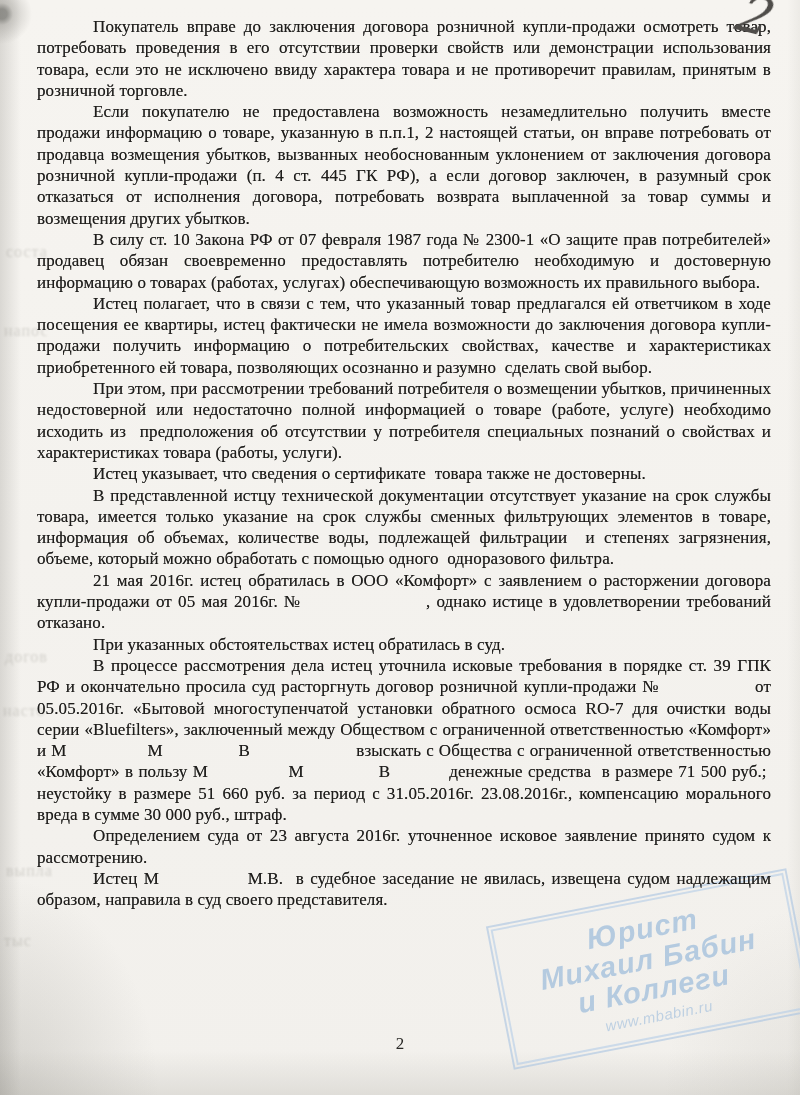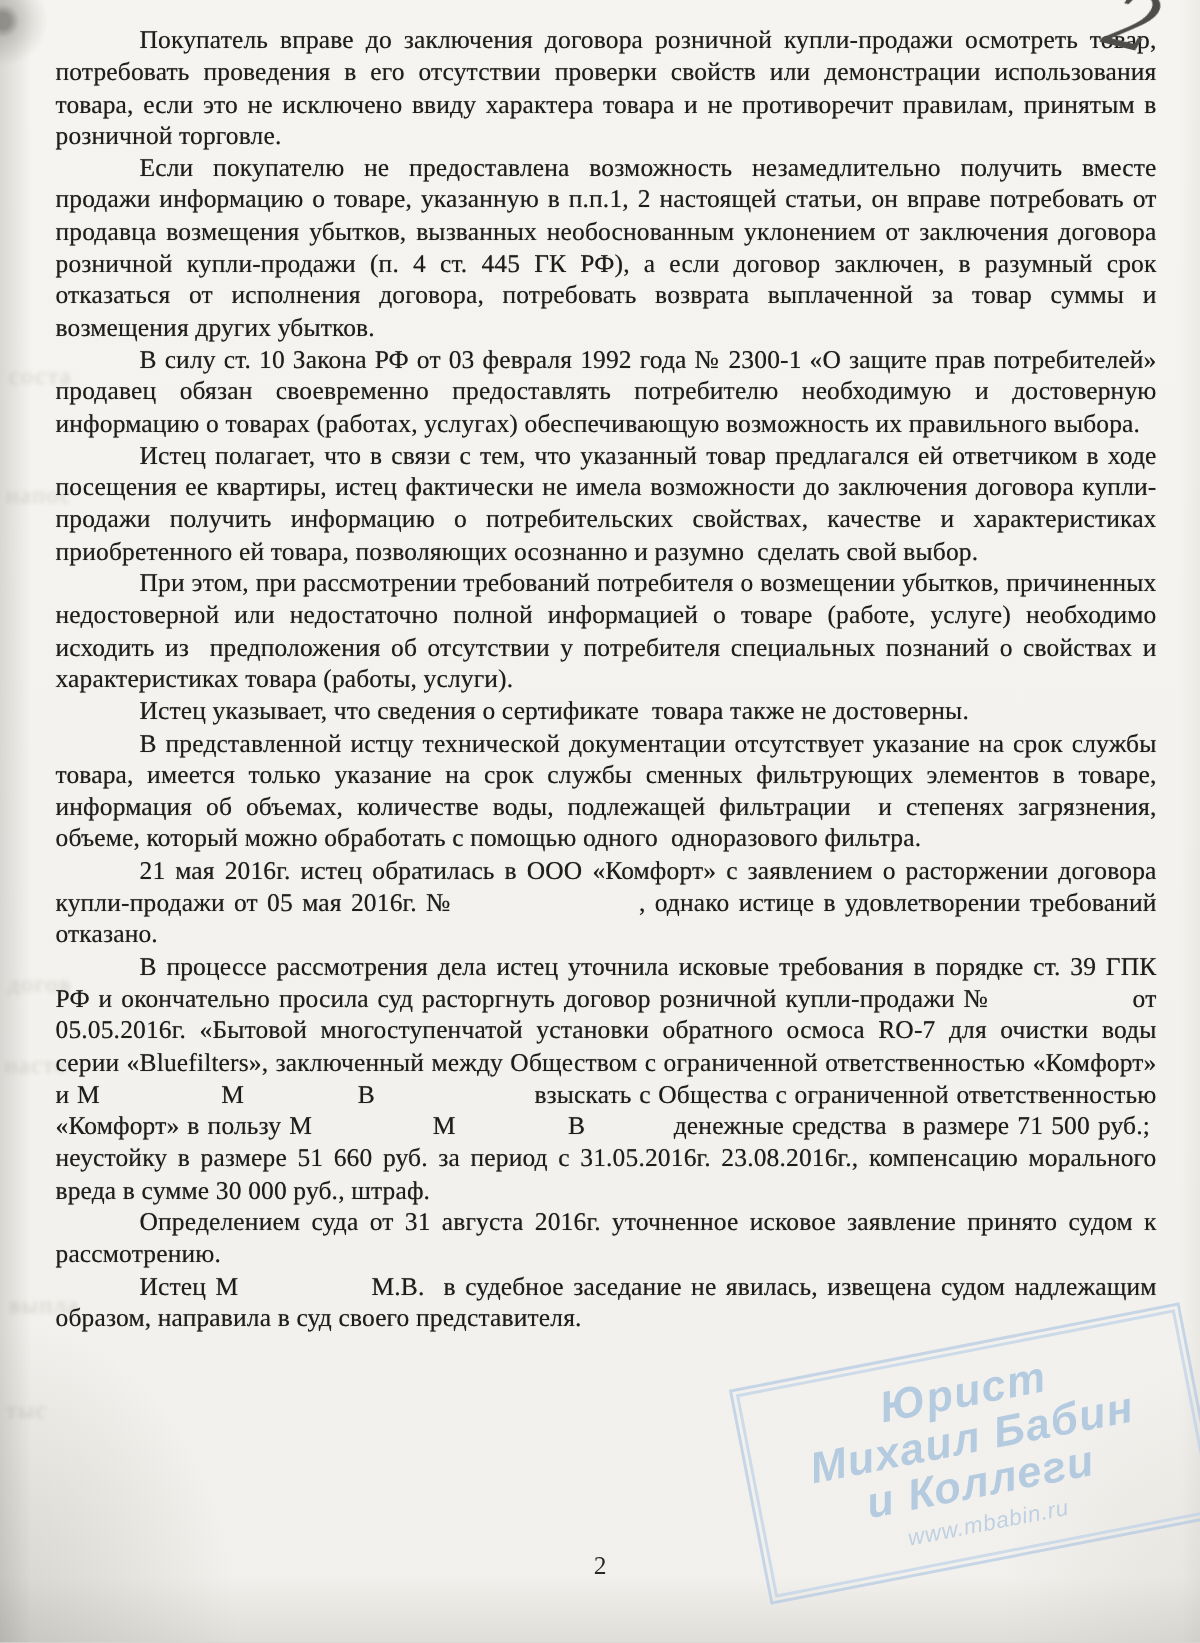--- a/index.html
+++ b/index.html
@@ -149,26 +149,27 @@
       <div class="stamp-line-big">и Коллеги</div>
       <div class="stamp-url">www.mbabin.ru</div>
     </div>
   </div>
 
   <div class="hand-number">2</div>
 
   <div class="text-block">
     <p>Покупатель вправе до заключения договора розничной купли-продажи осмотреть товар, потребовать проведения в его отсутствии проверки свойств или демонстрации использования товара, если это не исключено ввиду характера товара и не противоречит правилам, принятым в розничной торговле.</p>
     <p>Если покупателю не предоставлена возможность незамедлительно получить вместе продажи информацию о товаре, указанную в п.п.1, 2 настоящей статьи, он вправе потребовать от продавца возмещения убытков, вызванных необоснованным уклонением от заключения договора розничной купли-продажи (п. 4 ст. 445 ГК РФ), а если договор заключен, в разумный срок отказаться от исполнения договора, потребовать возврата выплаченной за товар суммы и возмещения других убытков.</p>
-    <p>В силу ст. 10 Закона РФ от 03 февраля 1992 года № 2300-1 «О защите прав потребителей» продавец обязан своевременно предоставлять потребителю необходимую и достоверную информацию о товарах (работах, услугах) обеспечивающую возможность их правильного выбора.</p>
+    <p>В силу ст. 10 Закона РФ от 07 февраля 1987 года № 2300-1 «О защите прав потребителей» продавец обязан своевременно предоставлять потребителю необходимую и достоверную информацию о товарах (работах, услугах) обеспечивающую возможность их правильного выбора.</p>
     <p>Истец полагает, что в связи с тем, что указанный товар предлагался ей ответчиком в ходе посещения ее квартиры, истец фактически не имела возможности до заключения договора купли-продажи получить информацию о потребительских свойствах, качестве и характеристиках приобретенного ей товара, позволяющих осознанно и разумно&nbsp; сделать свой выбор.</p>
     <p>При этом, при рассмотрении требований потребителя о возмещении убытков, причиненных недостоверной или недостаточно полной информацией о товаре (работе, услуге) необходимо исходить из&nbsp; предположения об отсутствии у потребителя специальных познаний о свойствах и характеристиках товара (работы, услуги).</p>
     <p>Истец указывает, что сведения о сертификате&nbsp; товара также не достоверны.</p>
     <p>В представленной истцу технической документации отсутствует указание на срок службы товара, имеется только указание на срок службы сменных фильтрующих элементов в товаре, информация об объемах, количестве воды, подлежащей фильтрации&nbsp; и степенях загрязнения, объеме, который можно обработать с помощью одного&nbsp; одноразового фильтра.</p>
     <p>21 мая 2016г. истец обратилась в ООО «Комфорт» с заявлением о расторжении договора купли-продажи от 05 мая 2016г. №&nbsp;&nbsp;&nbsp;&nbsp;&nbsp;&nbsp;&nbsp;&nbsp;&nbsp;&nbsp;&nbsp;&nbsp;&nbsp;&nbsp;&nbsp;&nbsp;&nbsp;&nbsp;&nbsp;&nbsp;, однако истице в удовлетворении требований отказано.</p>
+    <p>При указанных обстоятельствах истец обратилась в суд.</p>
     <p>В процессе рассмотрения дела истец уточнила исковые требования в порядке ст. 39 ГПК РФ и окончательно просила суд расторгнуть договор розничной купли-продажи №&nbsp;&nbsp;&nbsp;&nbsp;&nbsp;&nbsp;&nbsp;&nbsp;&nbsp;&nbsp;&nbsp;&nbsp;&nbsp;&nbsp;&nbsp; от 05.05.2016г. «Бытовой многоступенчатой установки обратного осмоса RO-7 для очистки воды серии&nbsp;«Bluefilters», заключенный между Обществом с ограниченной ответственностью «Комфорт» и М&nbsp;&nbsp;&nbsp;&nbsp;&nbsp;&nbsp;&nbsp;&nbsp;&nbsp;&nbsp;&nbsp;&nbsp;&nbsp;&nbsp;&nbsp;&nbsp;М&nbsp;&nbsp;&nbsp;&nbsp;&nbsp;&nbsp;&nbsp;&nbsp;&nbsp;&nbsp;&nbsp;&nbsp;&nbsp;&nbsp;&nbsp;В&nbsp;&nbsp;&nbsp;&nbsp;&nbsp;&nbsp;&nbsp;&nbsp;&nbsp;&nbsp;&nbsp;&nbsp;&nbsp;&nbsp;&nbsp;&nbsp;&nbsp;&nbsp;&nbsp;&nbsp; взыскать с Общества с ограниченной ответственностью «Комфорт» в пользу М&nbsp;&nbsp;&nbsp;&nbsp;&nbsp;&nbsp;&nbsp;&nbsp;&nbsp;&nbsp;&nbsp;&nbsp;&nbsp;&nbsp;&nbsp;М&nbsp;&nbsp;&nbsp;&nbsp;&nbsp;&nbsp;&nbsp;&nbsp;&nbsp;&nbsp;&nbsp;&nbsp;&nbsp;&nbsp;В&nbsp;&nbsp;&nbsp;&nbsp;&nbsp;&nbsp;&nbsp;&nbsp;&nbsp;&nbsp; денежные средства&nbsp; в размере 71&nbsp;500 руб.;&nbsp; неустойку в размере 51&nbsp;660 руб. за период с 31.05.2016г. 23.08.2016г., компенсацию морального вреда в сумме 30&nbsp;000 руб., штраф.</p>
-    <p>Определением суда от 31 августа 2016г. уточненное исковое заявление принято судом к рассмотрению.</p>
+    <p>Определением суда от 23 августа 2016г. уточненное исковое заявление принято судом к рассмотрению.</p>
     <p>Истец М&nbsp;&nbsp;&nbsp;&nbsp;&nbsp;&nbsp;&nbsp;&nbsp;&nbsp;&nbsp;&nbsp;&nbsp;&nbsp;&nbsp;М.В.&nbsp; в судебное заседание не явилась, извещена судом надлежащим образом, направила в суд своего представителя.</p>
   </div>
 
   <div class="footer-number">2</div>
 
 </div>
 
 </body></html>

